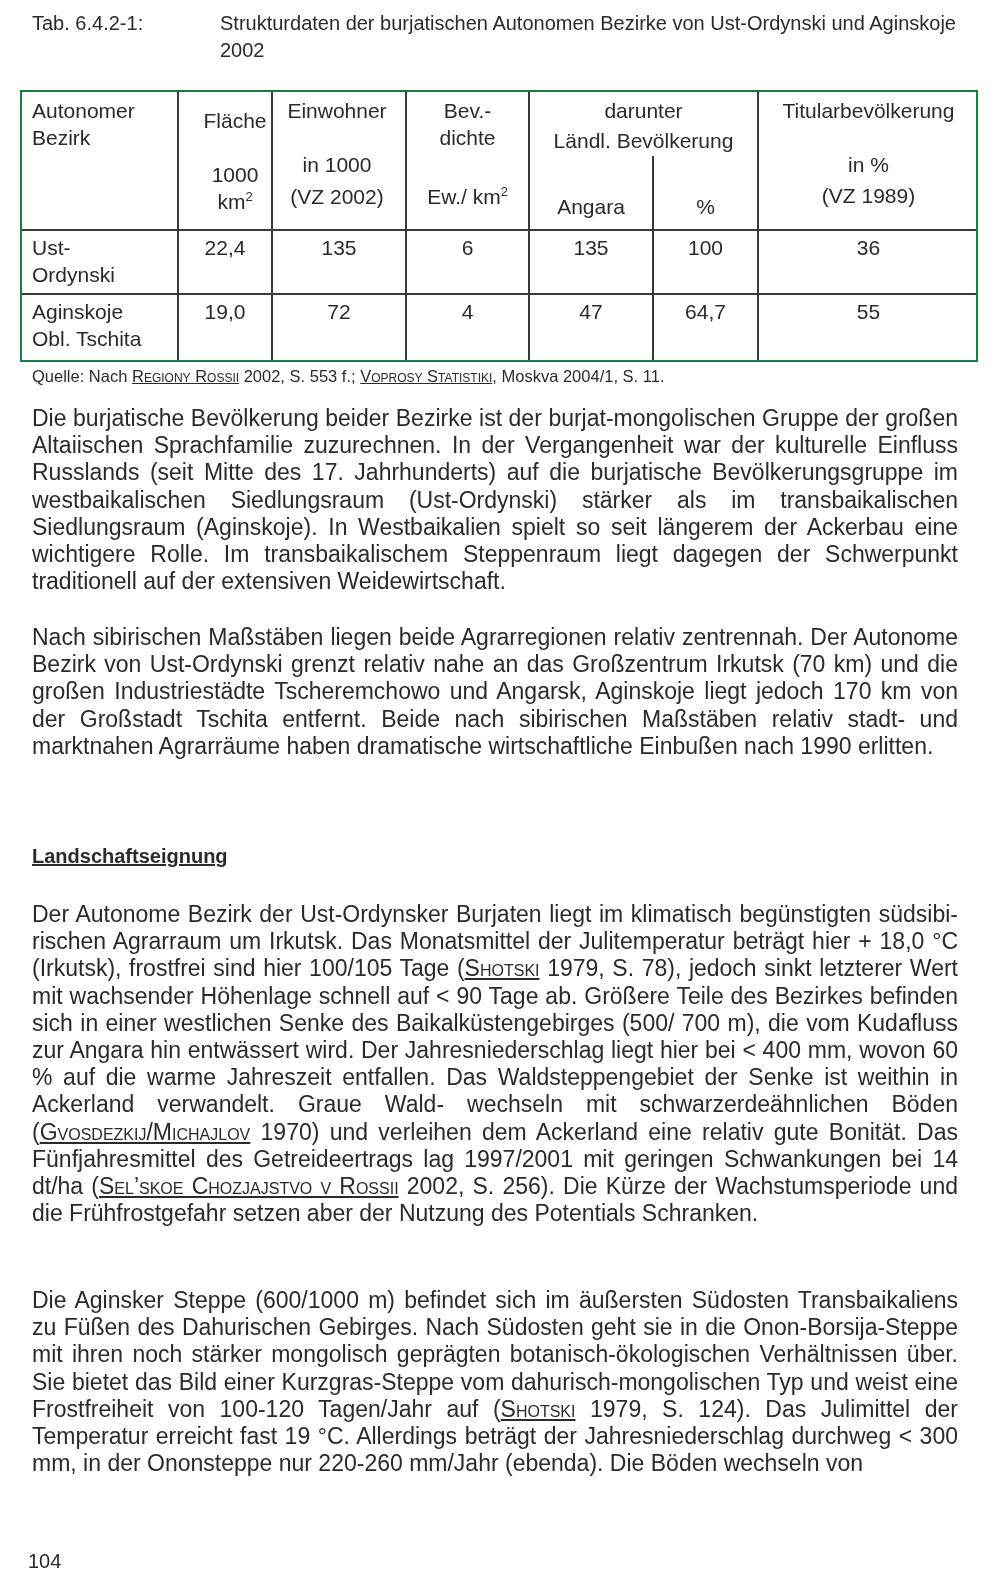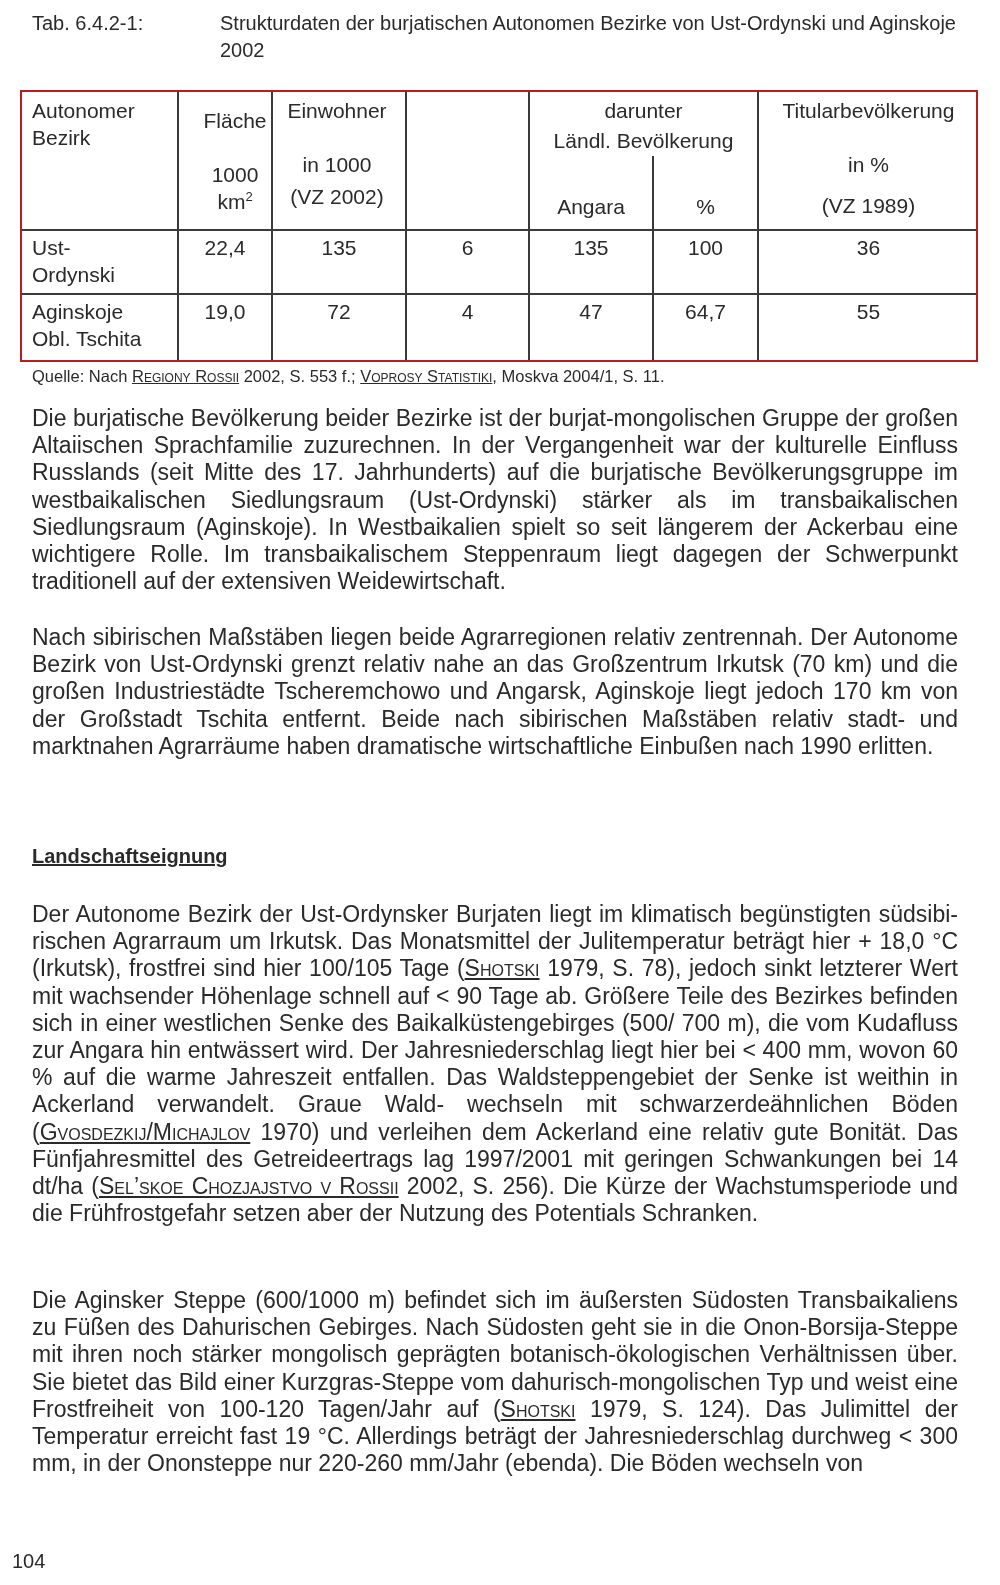--- a/index.html
+++ b/index.html
@@ -4,33 +4,33 @@
 <style>
   html, body { margin:0; padding:0; }
   body {
     width:1000px; height:1585px; background:#ffffff; position:relative; overflow:hidden;
     font-family:"Liberation Sans", sans-serif; color:#2a2a2a;
   }
   .caption { position:absolute; top:10px; left:32px; width:940px; font-size:20px; line-height:27px; }
   .caption .num { position:absolute; left:0; top:0; }
   .caption .txt { position:absolute; left:188px; top:0; width:756px; }
 
-  .tbl { position:absolute; left:20px; top:90px; width:958px; height:272px; border:2px solid #b91c1c; box-sizing:border-box;padding-left:28px; }
+  .tbl { position:absolute; left:20px; top:90px; width:958px; height:272px; border:2px solid #15803d; box-sizing:border-box;padding-left:28px; }
   .vline { position:absolute; background:#3a3a3a; width:2px; }
   .hline { position:absolute; background:#3a3a3a; height:2px; left:0; right:0; }
   .cell { position:absolute; font-size:21px; line-height:27px; }
   .c { text-align:center; }
   sup { font-size:13px; line-height:0; vertical-align:super; }
 
   .source { position:absolute; left:32px; top:366px; font-size:16.5px; line-height:20px; }
   .sc { font-variant:small-caps;text-decoration:underline; }
 
   .para { position:absolute; left:32px; width:926px; font-size:23px; line-height:27.2px; text-align:justify; }
   .heading { position:absolute; left:32px; top:845px; font-size:20px; font-weight:bold;text-decoration:underline; }
-  .pagenum { position:absolute; left:12px; top:1550px; font-size:20px;text-align:right; }
+  .pagenum { position:absolute; left:28px; top:1550px; font-size:20px;text-align:right; }
 </style>
 </head>
 <body>
 
 <div class="caption">
   <span class="num">Tab. 6.4.2-1:</span>
   <span class="txt">Strukturdaten der burjatischen Autonomen Bezirke von Ust-Ordynski und Aginskoje 2002</span>
 </div>
 
 <div class="tbl">
@@ -55,32 +55,37 @@
     <div style="margin-top:27px">1000</div>
     <div><span>km</span><sup>2</sup></div>
   </div>
 
   <div class="cell c" style="left:251px;width:128px;top:5px">
     <div>Einwohner</div>
     <div style="margin-top:27px">in 1000</div>
     <div style="margin-top:5px">(VZ 2002)</div>
   </div>
 
+  <div class="cell c" style="left:385px;width:121px;top:5px">
+    <div>Bev.-</div>
+    <div>dichte</div>
+    <div style="margin-top:32px"><span>Ew./ km</span><sup>2</sup></div>
+  </div>
 
   <div class="cell c" style="left:508px;width:227px;top:5px">
     <div>darunter</div>
     <div style="margin-top:3px">Ländl. Bevölkerung</div>
   </div>
   <div class="cell c" style="left:508px;width:122px;top:101px">Angara</div>
   <div class="cell c" style="left:632px;width:103px;top:101px">%</div>
 
   <div class="cell c" style="left:737px;width:219px;top:5px">
     <div>Titularbevölkerung</div>
     <div style="margin-top:27px">in %</div>
-    <div style="margin-top:14px">(VZ 1989)</div>
+    <div style="margin-top:4px">(VZ 1989)</div>
   </div>
 
   <div>
     <div class="cell" style="left:10px;top:142px">
       <div>Ust-</div>
       <div>Ordynski</div>
     </div>
     <div class="cell c" style="left:157px;width:92px;top:142px">22,4</div>
     <div class="cell c" style="left:251px;width:132px;top:142px">135</div>
     <div class="cell c" style="left:385px;width:121px;top:142px">6</div>

